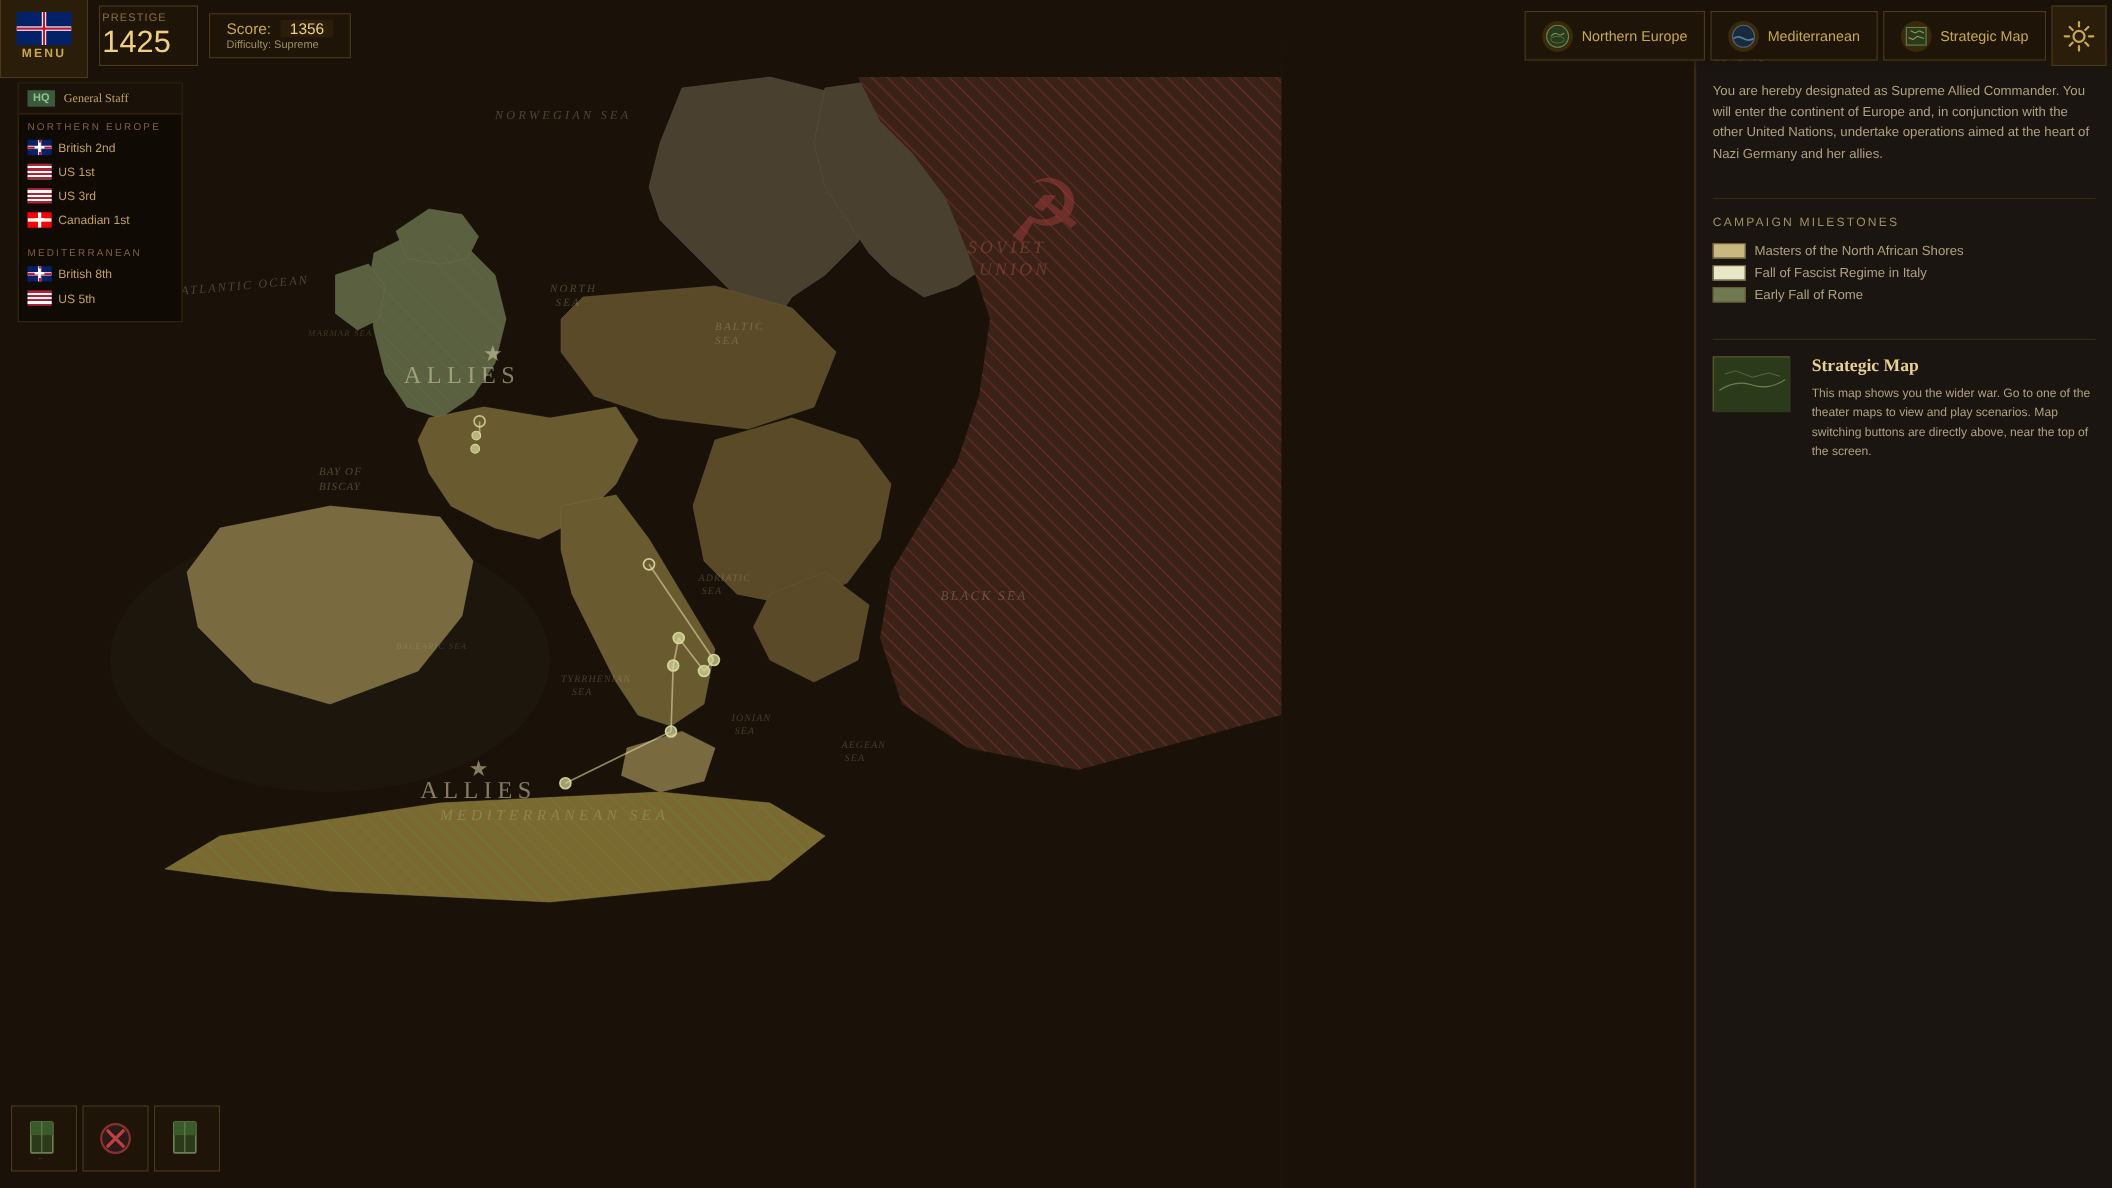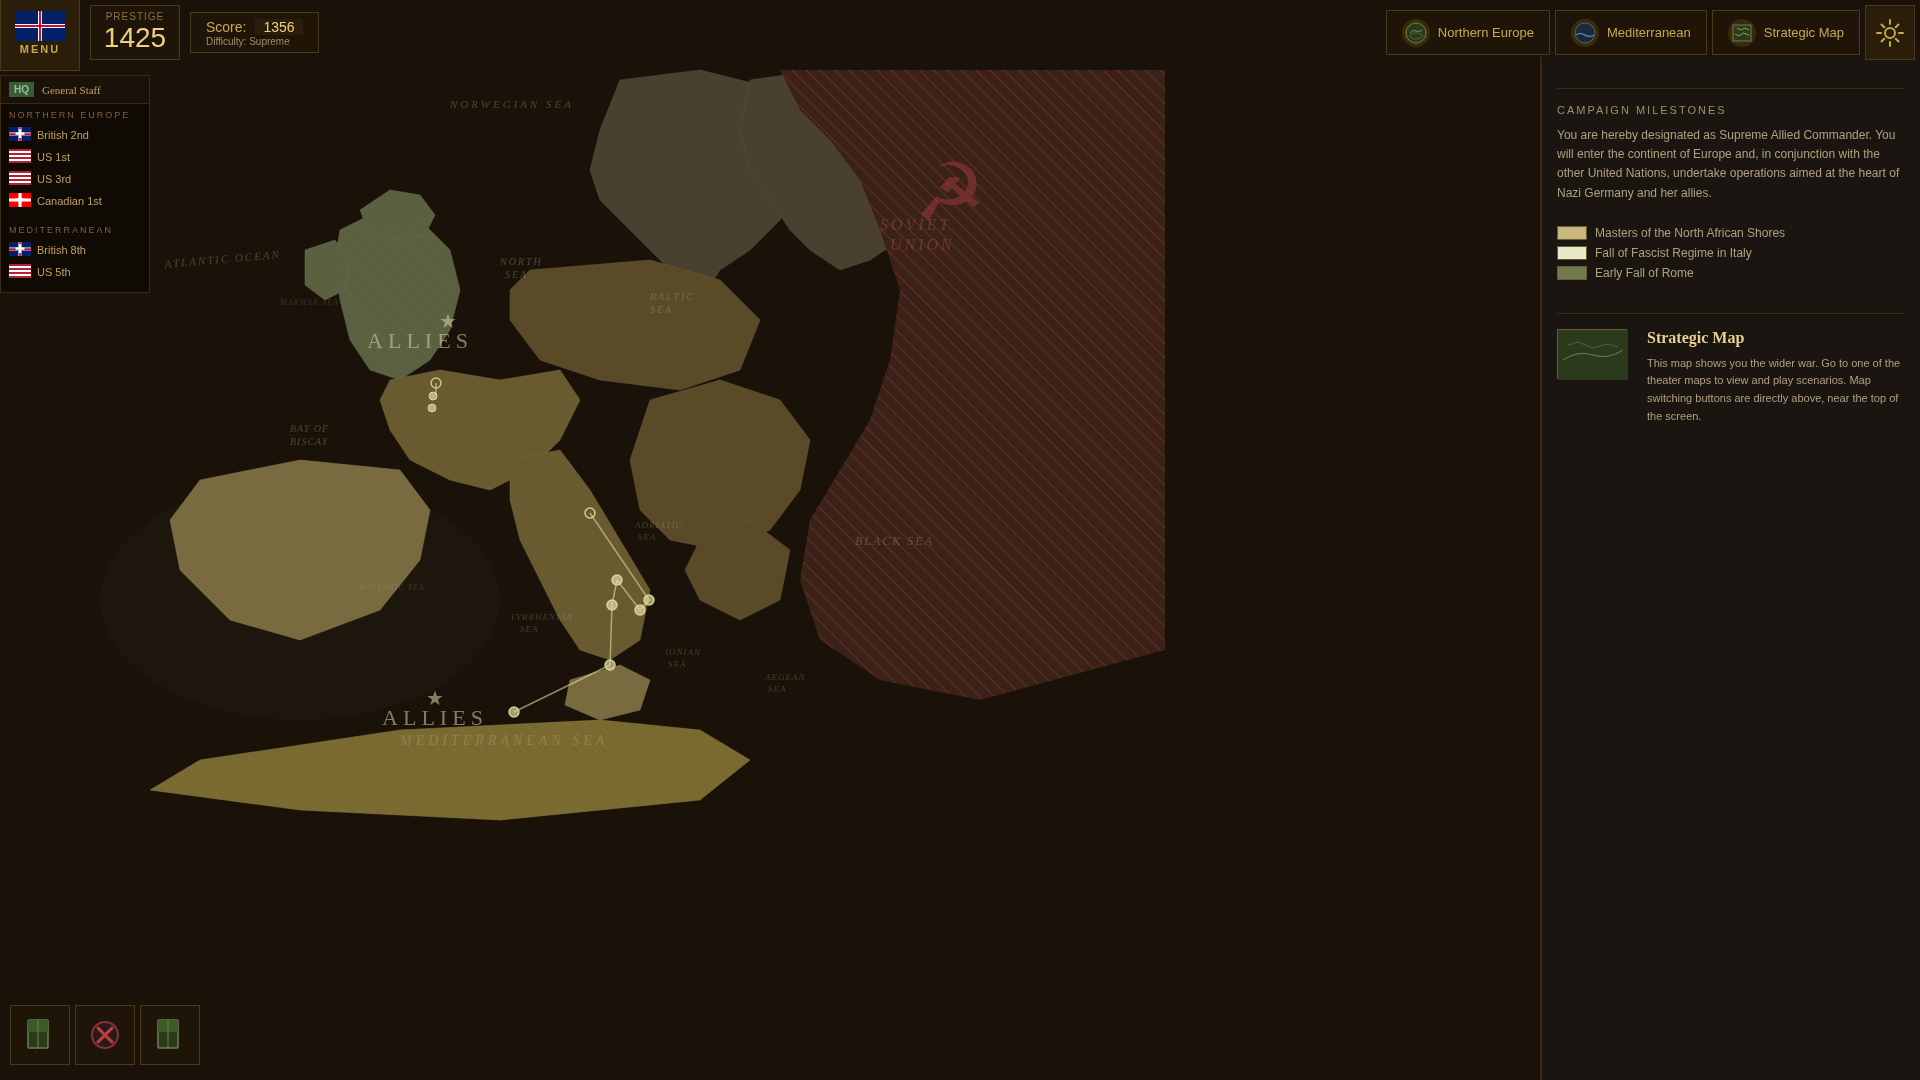--- a/index.html
+++ b/index.html
@@ -58,21 +58,21 @@
       margin-top: 2px;
       font-family: sans-serif;
       font-weight: bold;
     }
 
     #prestige-box {
       background: #1e1508;
       border: 1px solid #4a3a1a;
       padding: 5px 2px;
       margin-left: 10px;
-      text-align: center;
+      text-align: left;
       min-width: 90px;
     }
 
     #prestige-label {
       color: #8a7040;
       font-size: 10px;
       letter-spacing: 1px;
       font-family: sans-serif;
     }
 
@@ -157,21 +157,21 @@
       align-items: center;
       justify-content: center;
       cursor: pointer;
       z-index: 101;
     }
 
     
     #left-sidebar {
       position: absolute;
       top: 75px;
-      left: 0;
+      left: 16px;
       width: 150px;
       background: rgba(15, 10, 5, 0.9);
       border: 1px solid #3a2a10;
       z-index: 50;
       padding-bottom: 10px;
     }
 
     #hq-bar {
       display: flex;
       align-items: center;
@@ -591,23 +591,23 @@
 
   <div class="army-item">
     <div class="army-flag flag-us" style="width:22px;height:14px;flex-shrink:0;background:repeating-linear-gradient(to bottom,#B22234 0px,#B22234 2px,#fff 2px,#fff 4px);"></div>
     <span>US 5th</span>
   </div>
 </div>
 
 <div id="right-panel">
   <div id="panel-title">Victory in the West</div>
   <div id="panel-subtitle">1943-45</div>
+  <div id="panel-description">You are hereby designated as Supreme Allied Commander. You will enter the continent of Europe and, in conjunction with the other United Nations, undertake operations aimed at the heart of Nazi Germany and her allies.</div>
+
   <div id="campaign-milestones-header">CAMPAIGN MILESTONES</div>
-
-  <div id="panel-description">You are hereby designated as Supreme Allied Commander. You will enter the continent of Europe and, in conjunction with the other United Nations, undertake operations aimed at the heart of Nazi Germany and her allies.</div>
 
   <div class="milestone-item">
     <div class="milestone-badge milestone-badge-tan"></div>
     <span>Masters of the North African Shores</span>
   </div>
   <div class="milestone-item">
     <div class="milestone-badge milestone-badge-lt"></div>
     <span>Fall of Fascist Regime in Italy</span>
   </div>
   <div class="milestone-item">

